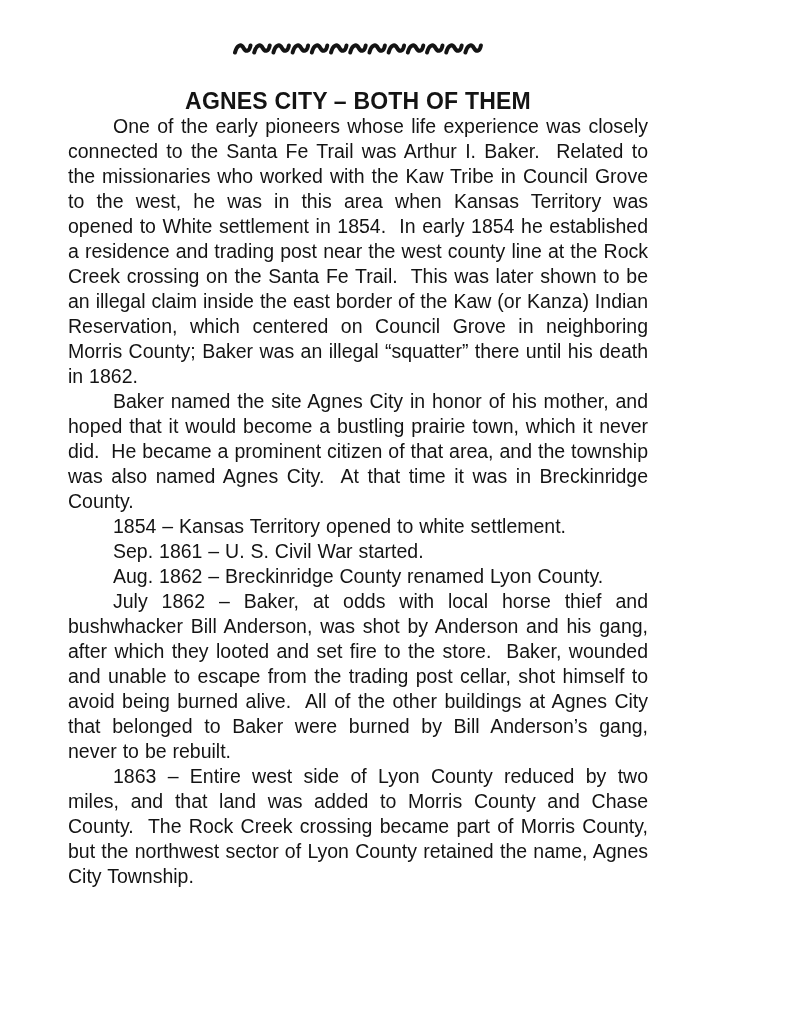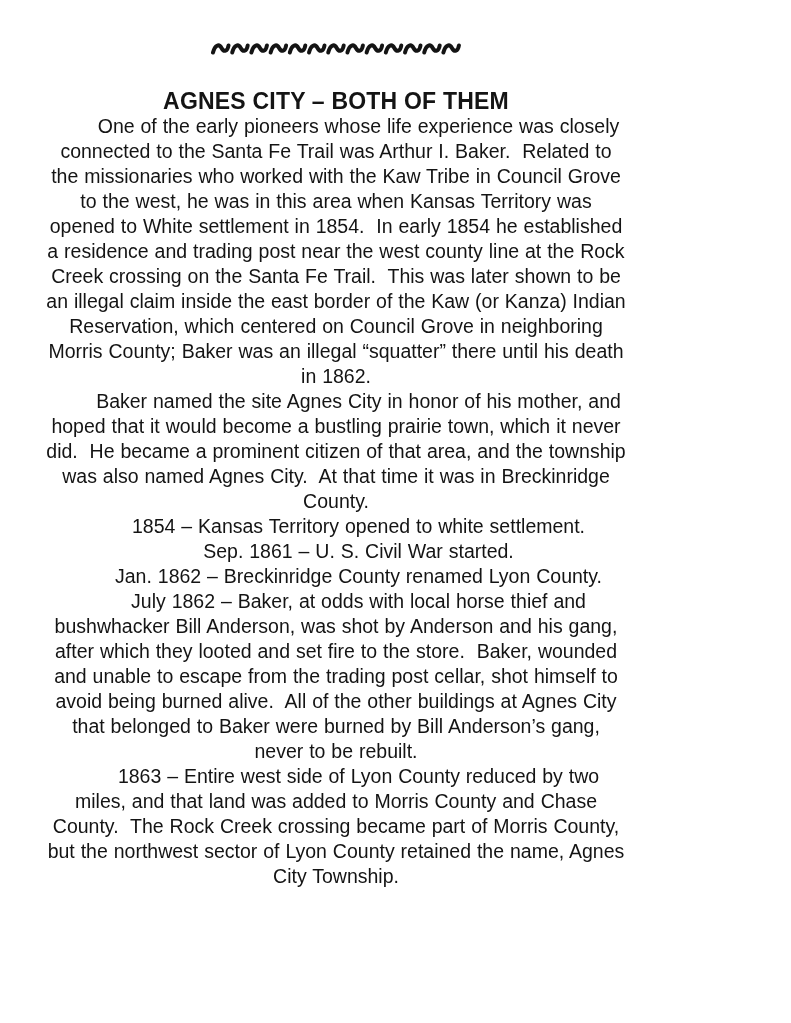--- a/index.html
+++ b/index.html
@@ -10,20 +10,21 @@
   .page {
     position: relative;
     width: 671px;
     height: 1023px;
     box-sizing: border-box;
     background: #ffffff;
     color: #141414;
     font-family: "Liberation Sans", "DejaVu Sans", sans-serif;
     padding: 36px 45px 8px 46px;
     overflow: hidden;
+    margin-left: 22px;
   }
   .divider {
     text-align: center;
     height: 26px;
     line-height: 0;
     margin: 0 0 2px 0;
   }
   .divider svg { display: inline-block; }
   .doc-title {
     margin: 27px 0 0 0;
@@ -31,21 +32,20 @@
     line-height: 25px;
     font-weight: bold;
     text-align: center;
     letter-spacing: 0.2px;
   }
   p.para {
     margin: 0;
     font-size: 19.5px;
     line-height: 25px;
     word-spacing: 0.5px;
-    text-align: center;
   }
   .justify { text-align: justify; }
   .indent  { text-indent: 45px; }
   .pre-line { white-space: pre-line; }
 </style>
 </head>
 <body>
 
 <div class="page">
 
@@ -75,19 +75,19 @@
   <p class="para indent justify">One of the early pioneers whose life experience was closely connected to the Santa Fe Trail was Arthur I. Baker.&nbsp; Related to the missionaries who worked with the Kaw Tribe in Council Grove to the west, he was in this area when Kansas Territory was opened to White settlement in 1854.&nbsp; In early 1854 he established a residence and trading post near the west county line at the Rock Creek crossing on the Santa Fe Trail.&nbsp; This was later shown to be an illegal claim inside the east border of the Kaw (or Kanza) Indian Reservation, which centered on Council Grove in neighboring Morris County; Baker was an illegal “squatter” there until his death in 1862.</p>
 
   <p class="para indent justify">Baker named the site Agnes City in honor of his mother, and hoped that it would become a bustling prairie town, which it never did.&nbsp; He became a prominent citizen of that area, and the township was also named Agnes City.&nbsp; At that time it was in Breckinridge County.</p>
 
   <p class="para indent">1854 – Kansas Territory opened to white settlement.</p>
 
 
   <p class="para indent">Sep. 1861 – U. S. Civil War started.</p>
 
 
-  <p class="para indent">Jan. 1862 – Breckinridge County renamed Lyon County.</p>
+  <p class="para indent">Aug. 1862 – Breckinridge County renamed Lyon County.</p>
 
   <p class="para indent justify">July 1862 – Baker, at odds with local horse thief and bushwhacker Bill Anderson, was shot by Anderson and his gang, after which they looted and set fire to the store.&nbsp; Baker, wounded and unable to escape from the trading post cellar, shot himself to avoid being burned alive.&nbsp; All of the other buildings at Agnes City that belonged to Baker were burned by Bill Anderson’s gang, never to be rebuilt.</p>
 
   <p class="para indent justify">1863 – Entire west side of Lyon County reduced by two miles, and that land was added to Morris County and Chase County.&nbsp; The Rock Creek crossing became part of Morris County, but the northwest sector of Lyon County retained the name, Agnes City Township.</p>
 
 </div>
 
 </body></html>

